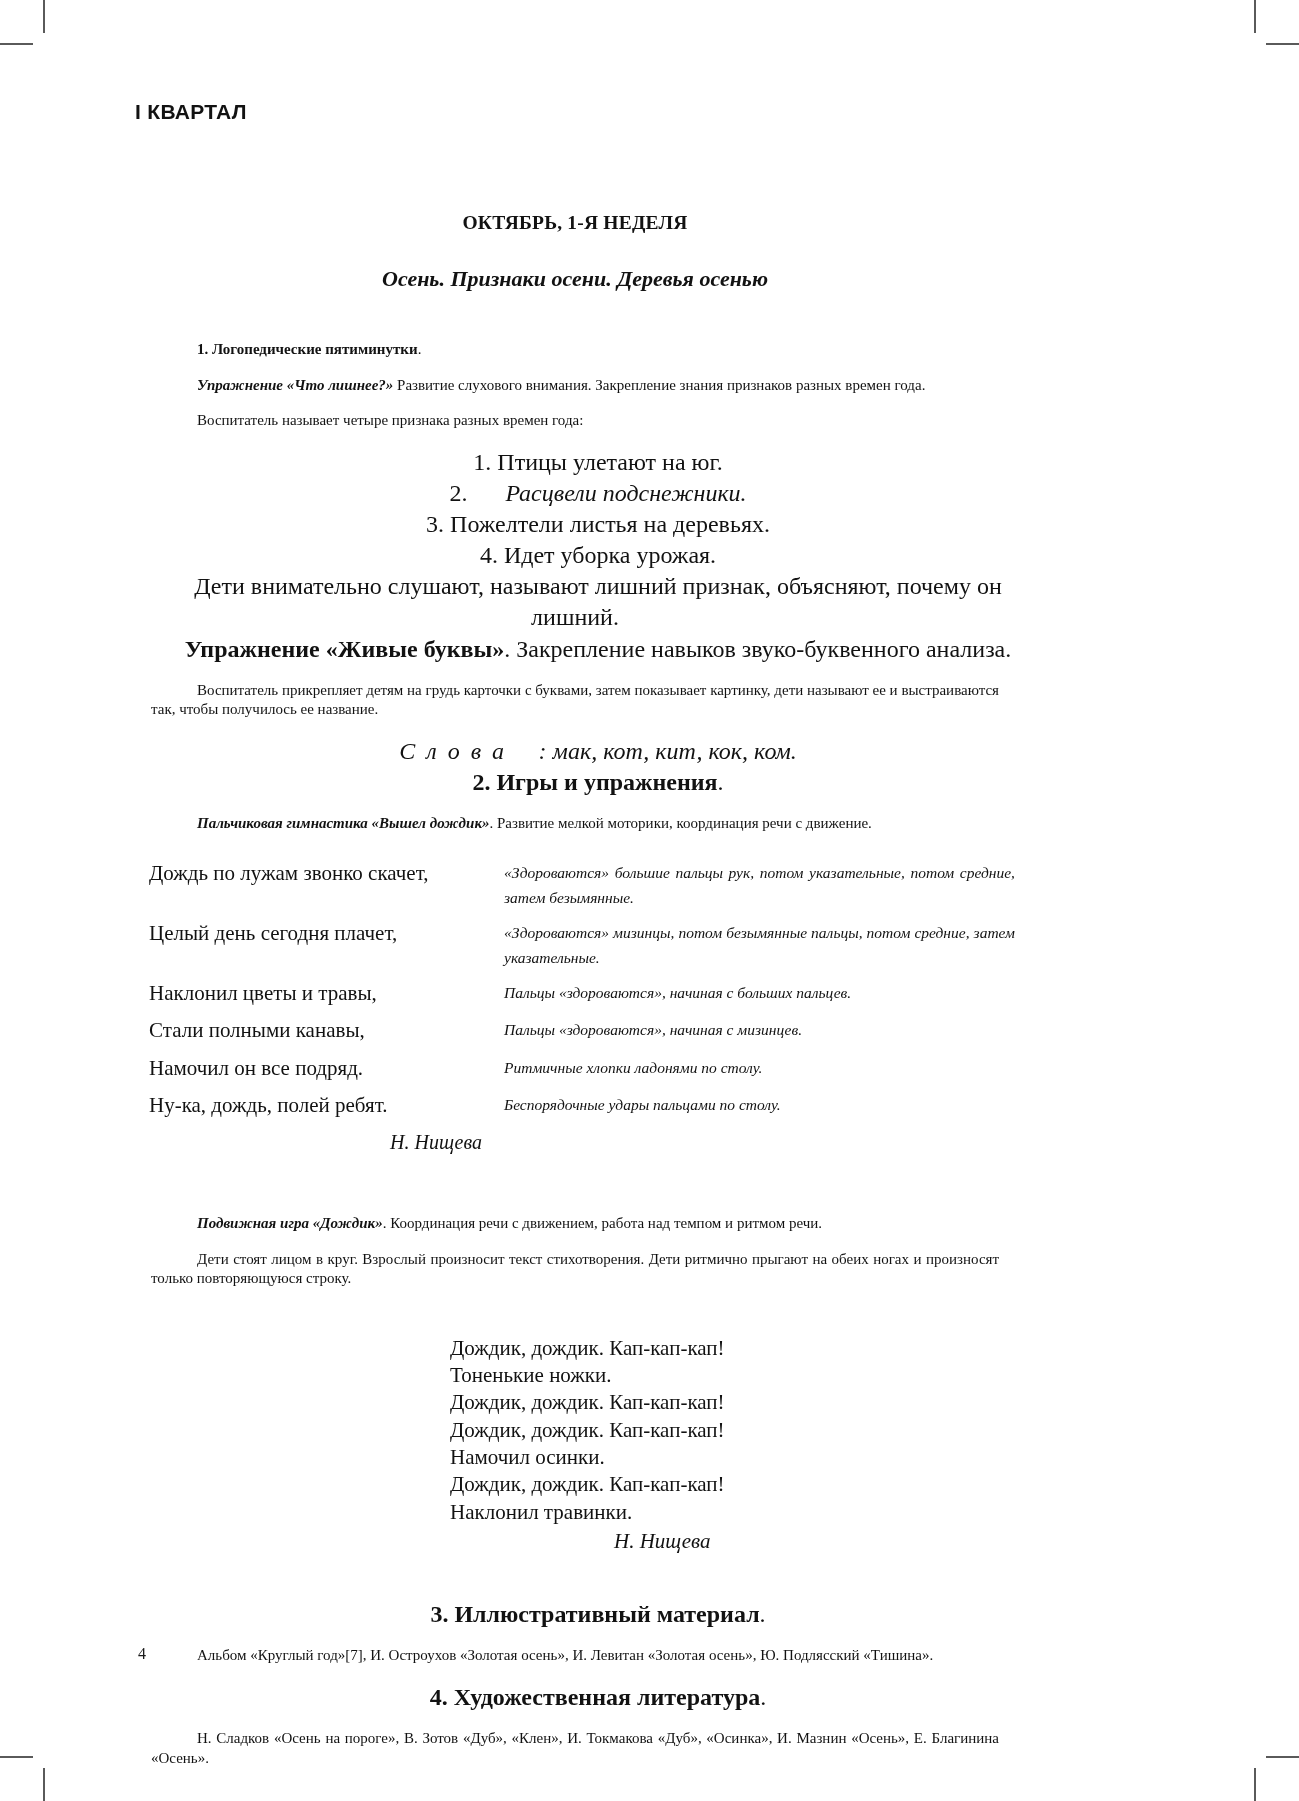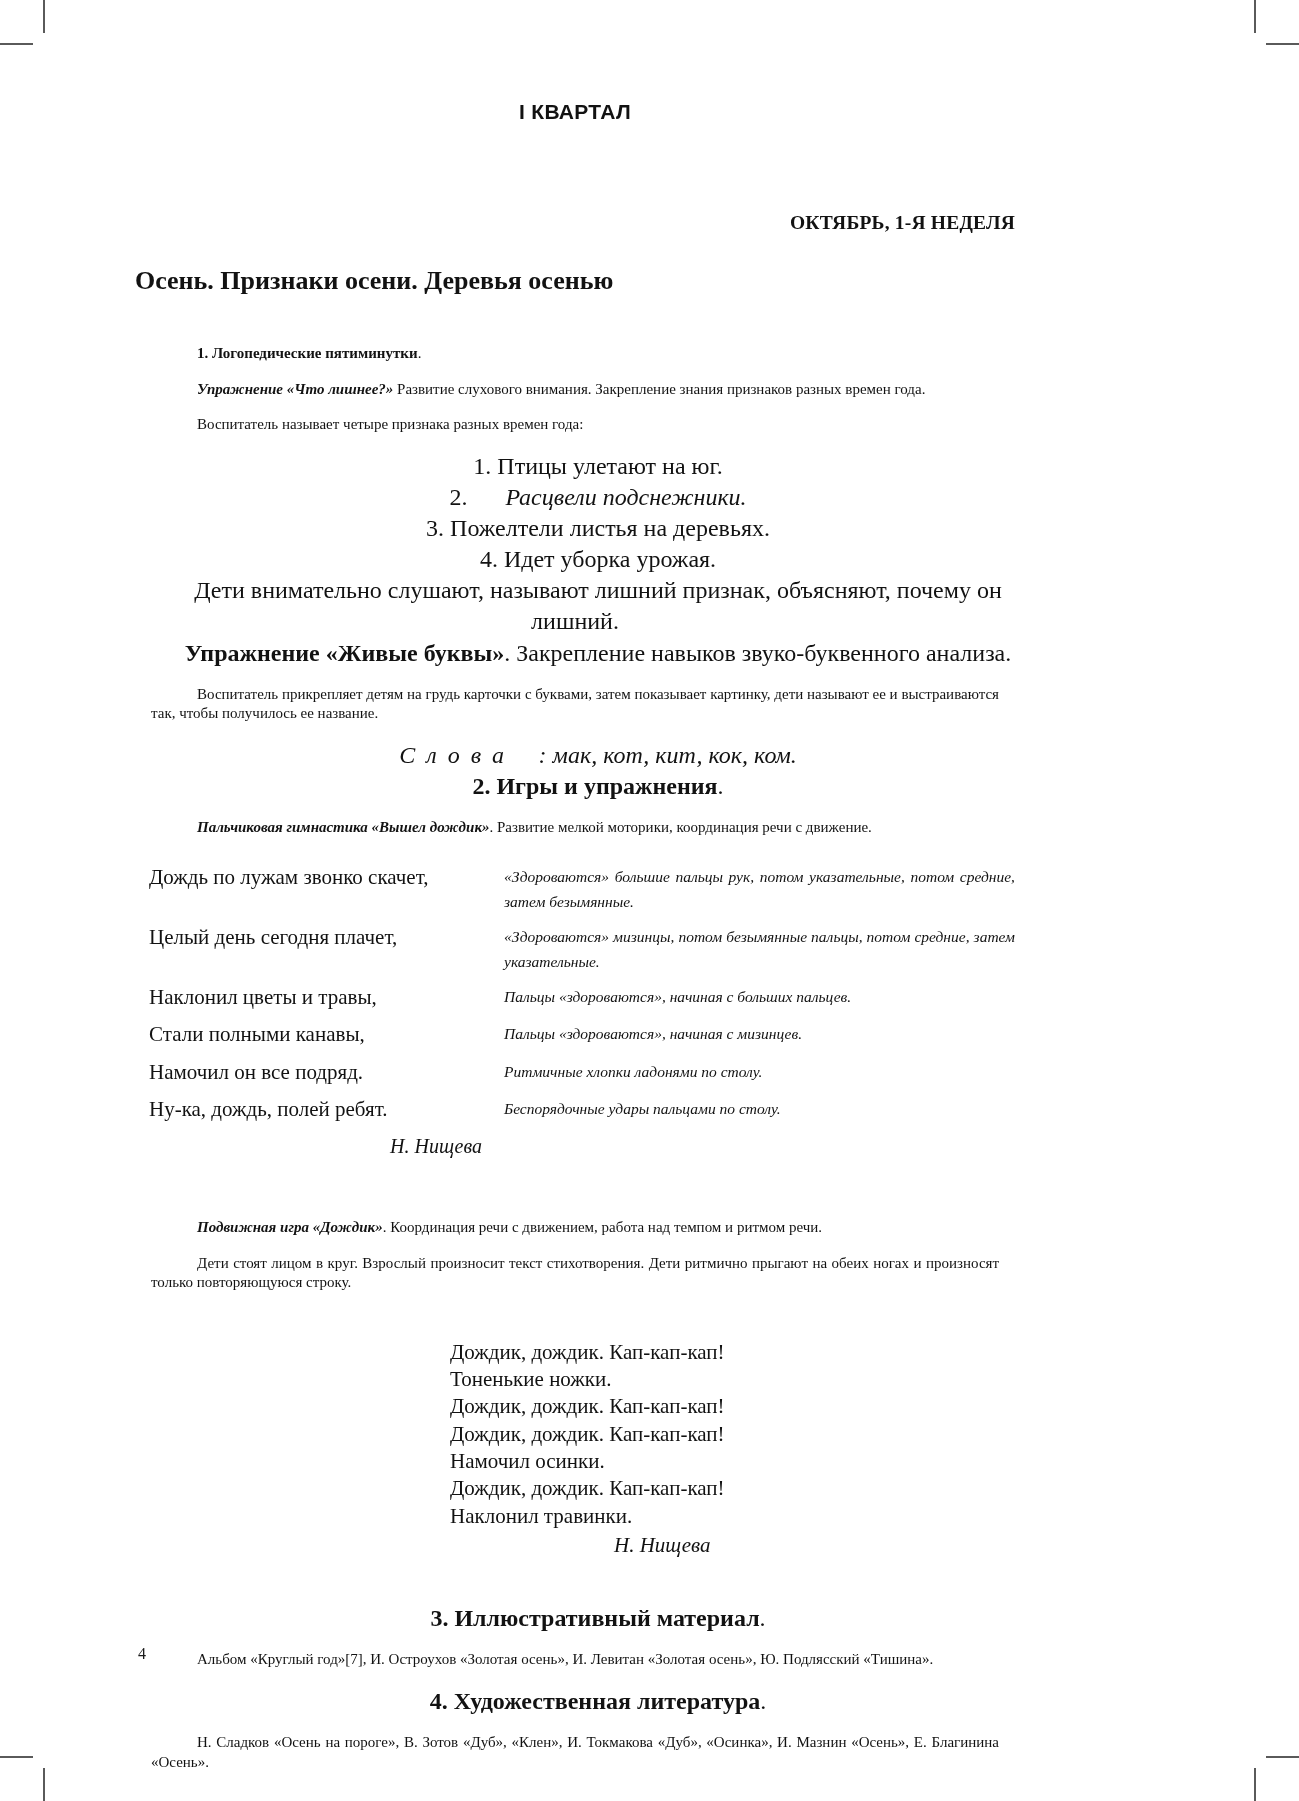--- a/index.html
+++ b/index.html
@@ -37,35 +37,37 @@
     left: 135px;
     top: 100px;
     width: 880px;
   }
 
   
   .quarter-title {
     font-family: "Liberation Sans", "DejaVu Sans", sans-serif;
     font-weight: bold;
     font-size: 21px;
-    text-align: center;
+    text-align: left;
     letter-spacing: 0.3px;
     margin: 0 0 88px 0;
   }
   .week-title {
     font-weight: bold;
     font-size: 19.5px;
-    text-align: right;
+    text-align: center;
     letter-spacing: 0.2px;
     margin: 0 0 32px 0;
   }
   .theme-title {
     font-weight: bold;
-    font-size: 26px;
+    font-size: 22px;
+    text-align: center;
     margin: 0 0 48px 0;
+    font-style: italic;
   }
 
   
   p.body {
     font-size: 15px;
     line-height: 1.30;
     text-align: justify;
     margin: 16px;
     text-indent: 46px;
   }

